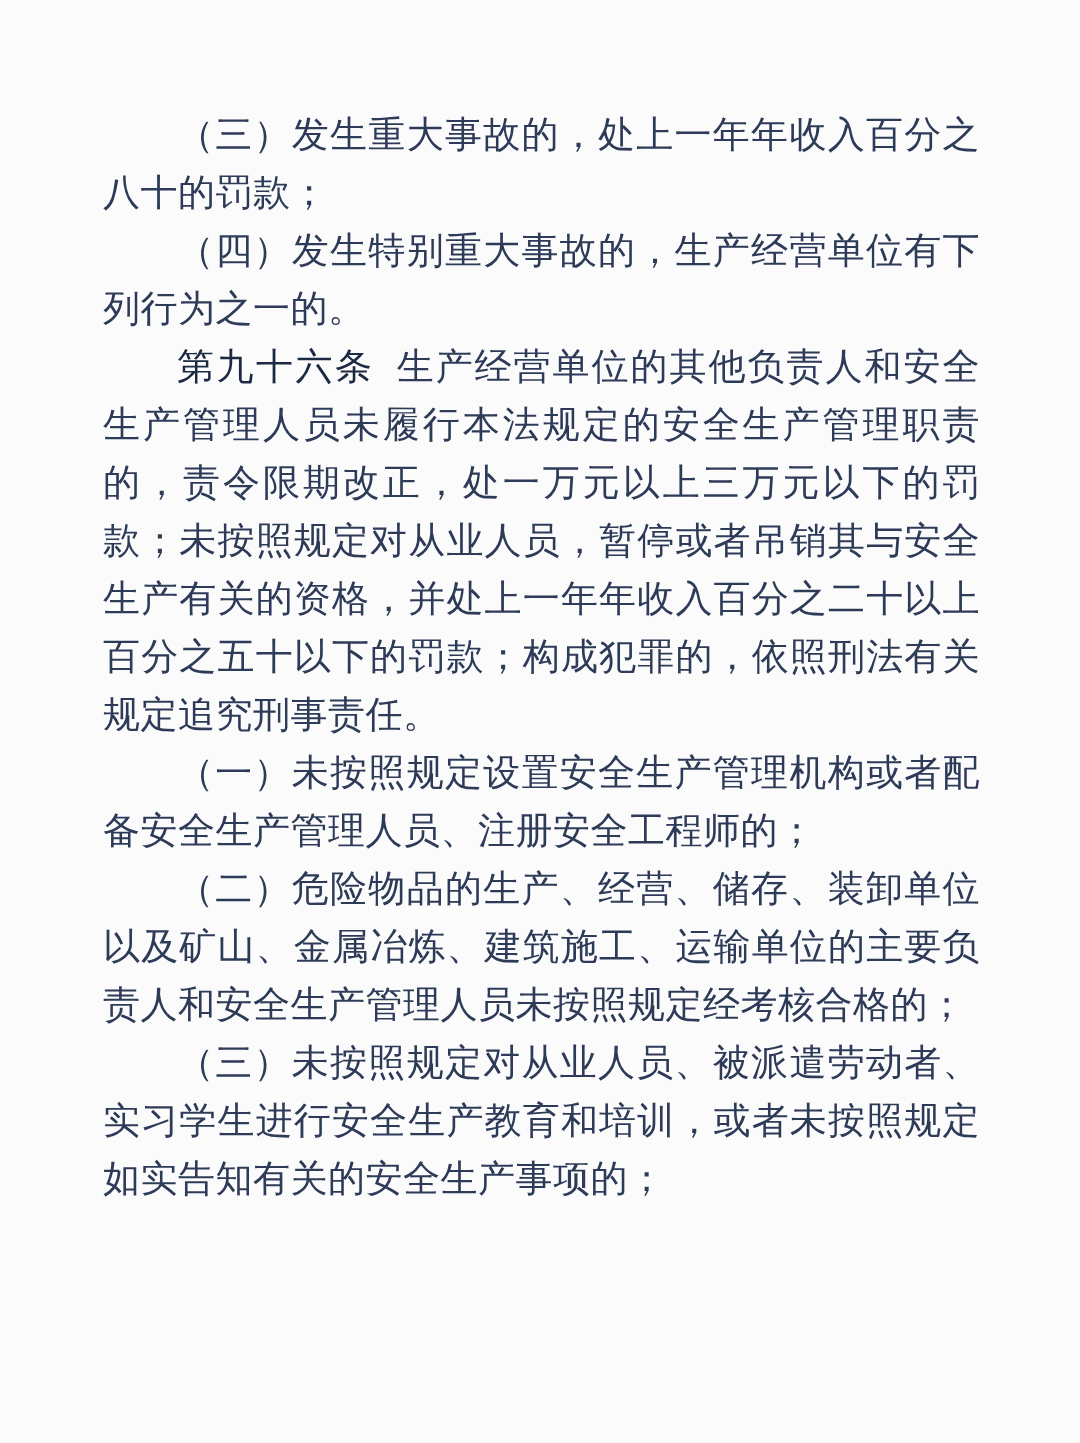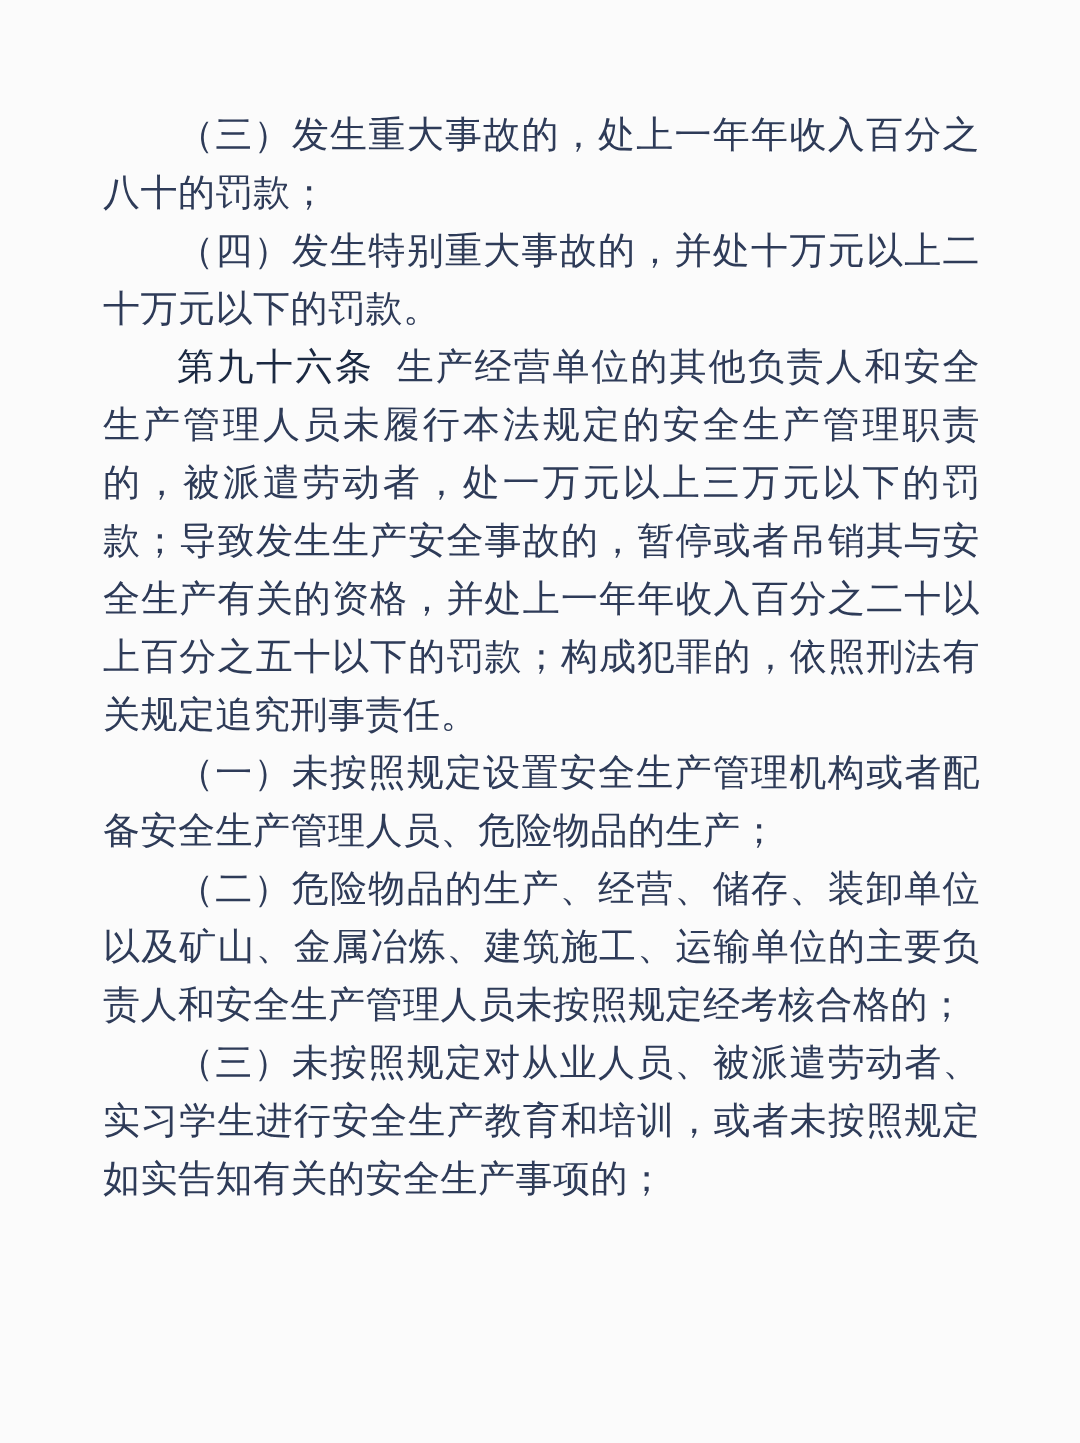--- a/index.html
+++ b/index.html
@@ -44,30 +44,30 @@
 <body>
 
 <div class="page">
   <div class="doc-body">
 
     <p class="para">
       <span>（三）发生重大事故的，处上一年年收入百分之八十的罚款；</span>
     </p>
 
     <p class="para">
-      <span>（四）发生特别重大事故的，并处十万元以上二十万元以下的罚款。</span>
+      <span>（四）发生特别重大事故的，生产经营单位有下列行为之一的。</span>
     </p>
 
     <p class="para">
-      <b class="art">第九十六条</b><span>生产经营单位的其他负责人和安全生产管理人员未履行本法规定的安全生产管理职责的，被派遣劳动者，处一万元以上三万元以下的罚款；导致发生生产安全事故的，暂停或者吊销其与安全生产有关的资格，并处上一年年收入百分之二十以上百分之五十以下的罚款；构成犯罪的，依照刑法有关规定追究刑事责任。</span>
+      <b class="art">第九十六条</b><span>生产经营单位的其他负责人和安全生产管理人员未履行本法规定的安全生产管理职责的，责令限期改正，处一万元以上三万元以下的罚款；未按照规定对从业人员，暂停或者吊销其与安全生产有关的资格，并处上一年年收入百分之二十以上百分之五十以下的罚款；构成犯罪的，依照刑法有关规定追究刑事责任。</span>
     </p>
 
 
     <p class="para">
-      <span>（一）未按照规定设置安全生产管理机构或者配备安全生产管理人员、危险物品的生产；</span>
+      <span>（一）未按照规定设置安全生产管理机构或者配备安全生产管理人员、注册安全工程师的；</span>
     </p>
 
     <p class="para">
       <span>（二）危险物品的生产、经营、储存、装卸单位以及矿山、金属冶炼、建筑施工、运输单位的主要负责人和安全生产管理人员未按照规定经考核合格的；</span>
     </p>
 
     <p class="para">
       <span>（三）未按照规定对从业人员、被派遣劳动者、实习学生进行安全生产教育和培训，或者未按照规定如实告知有关的安全生产事项的；</span>
     </p>
 

